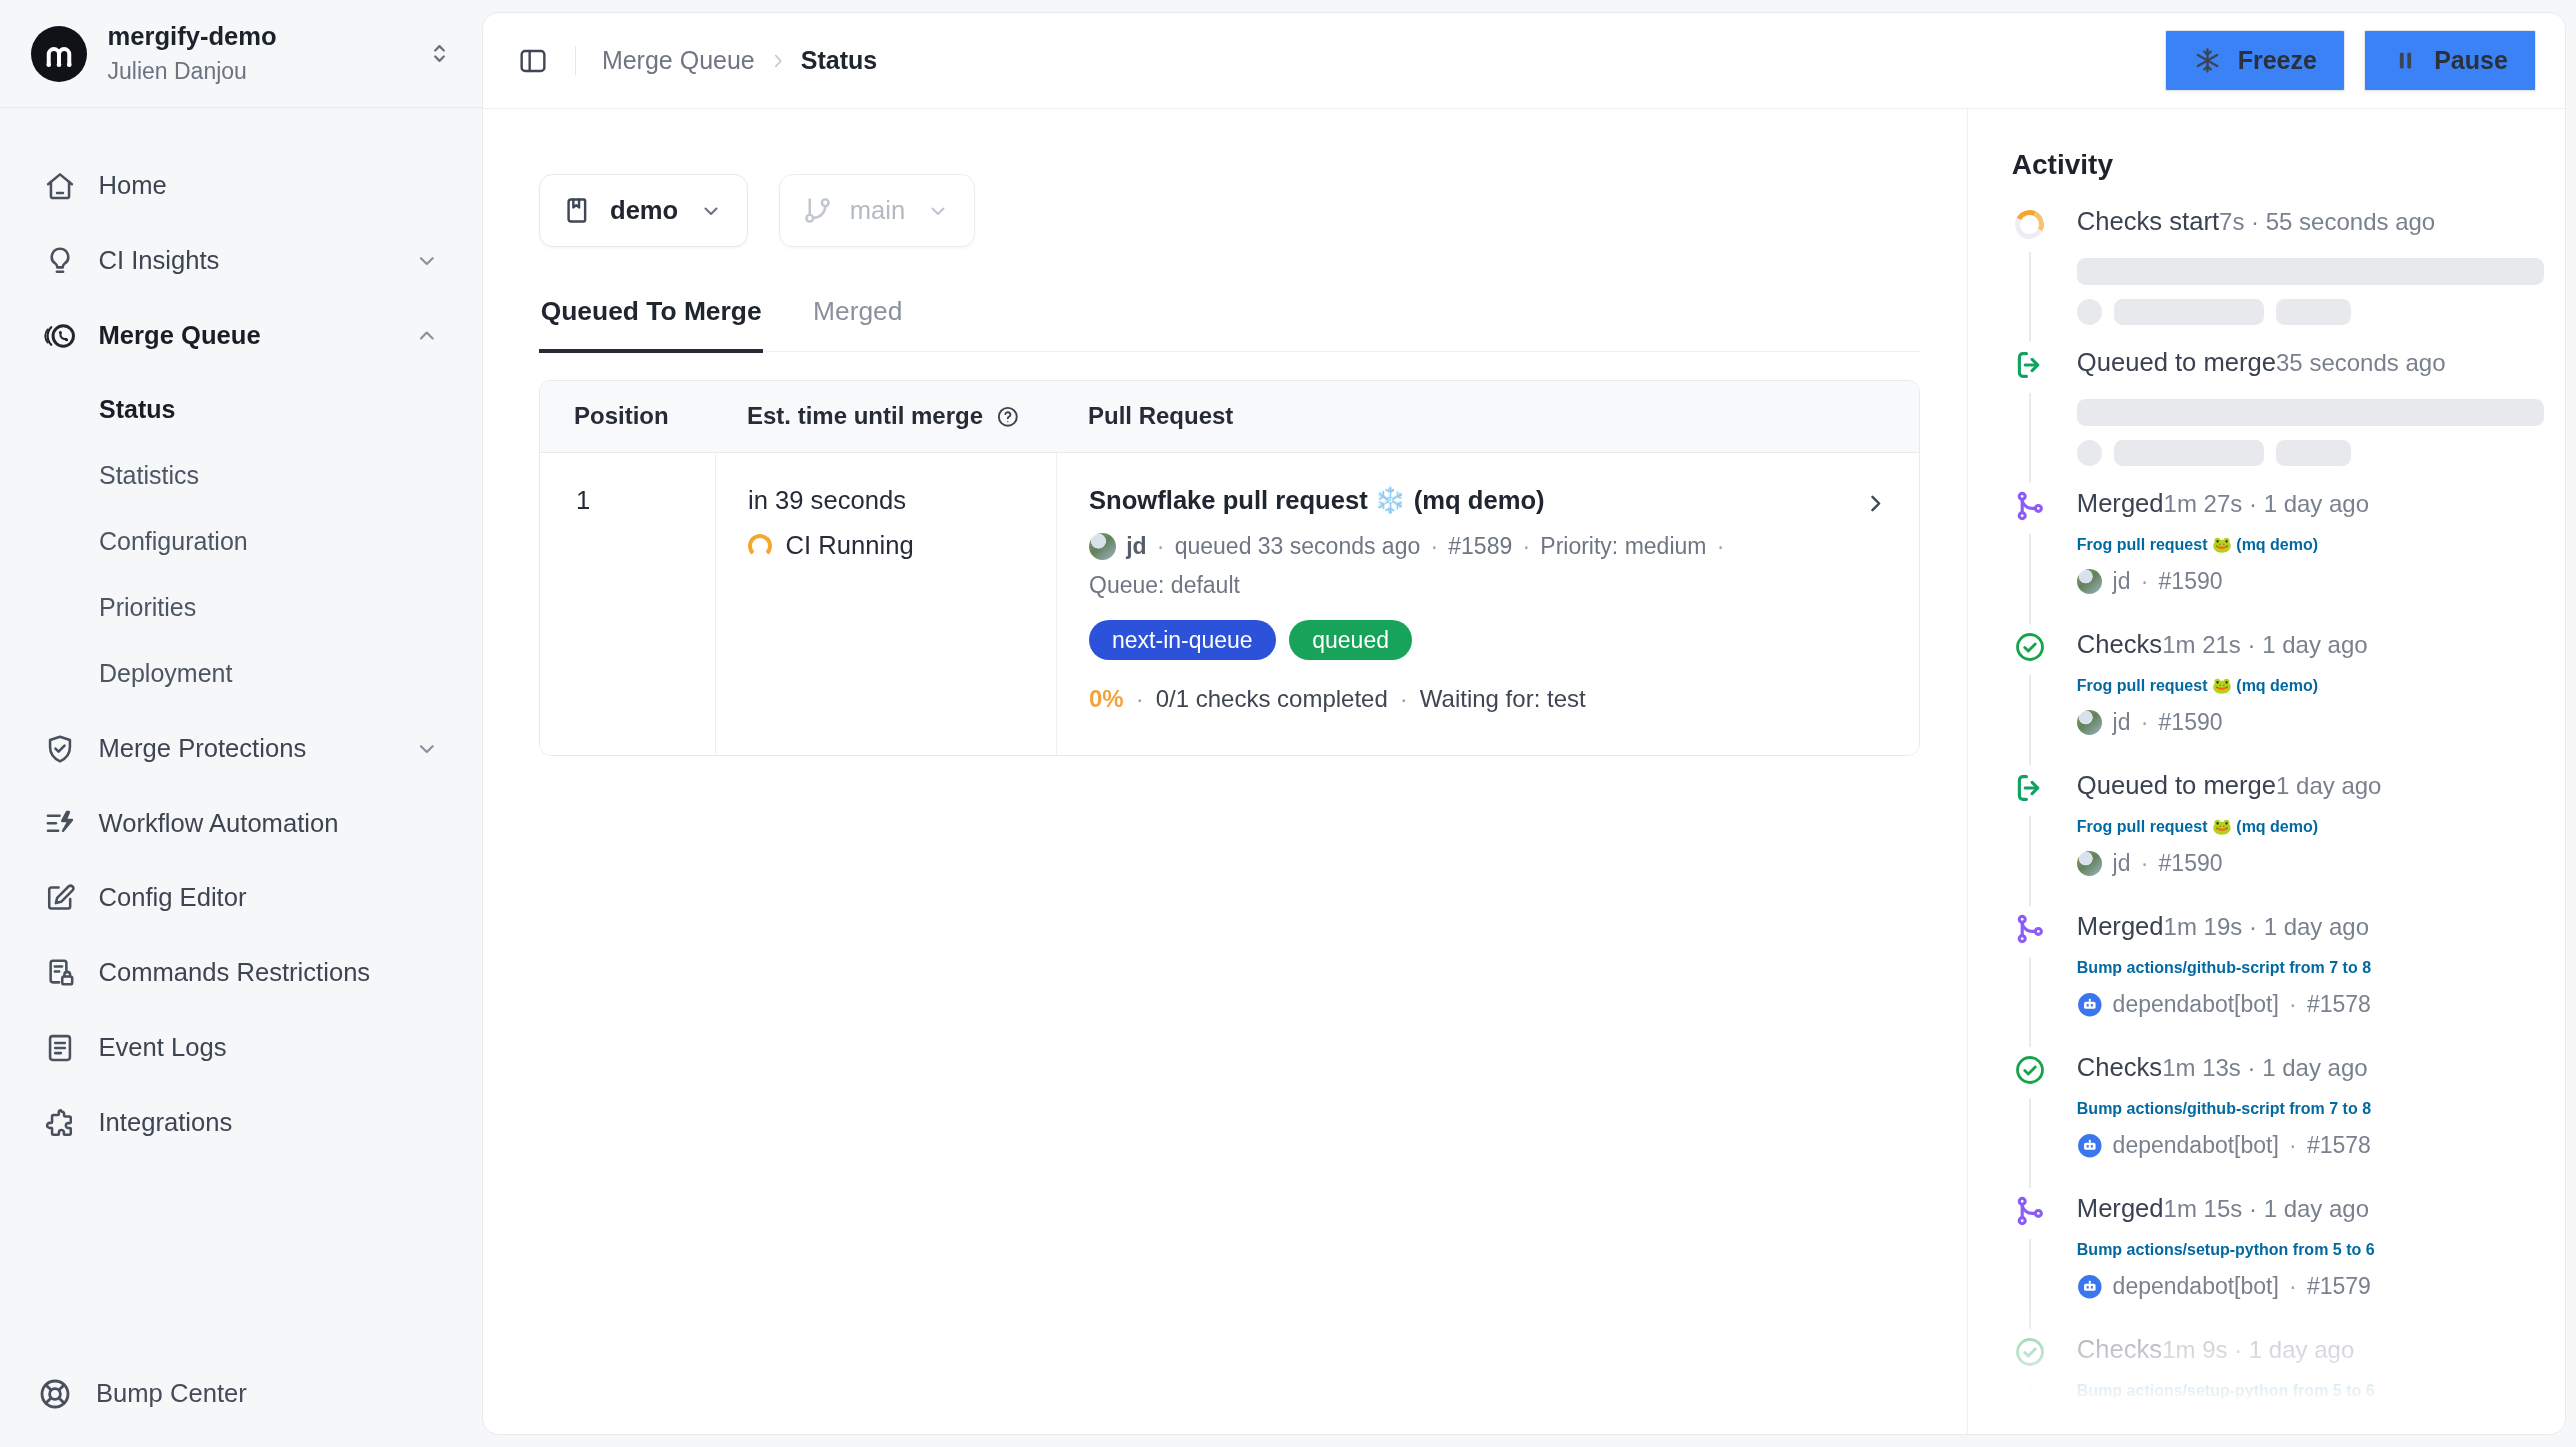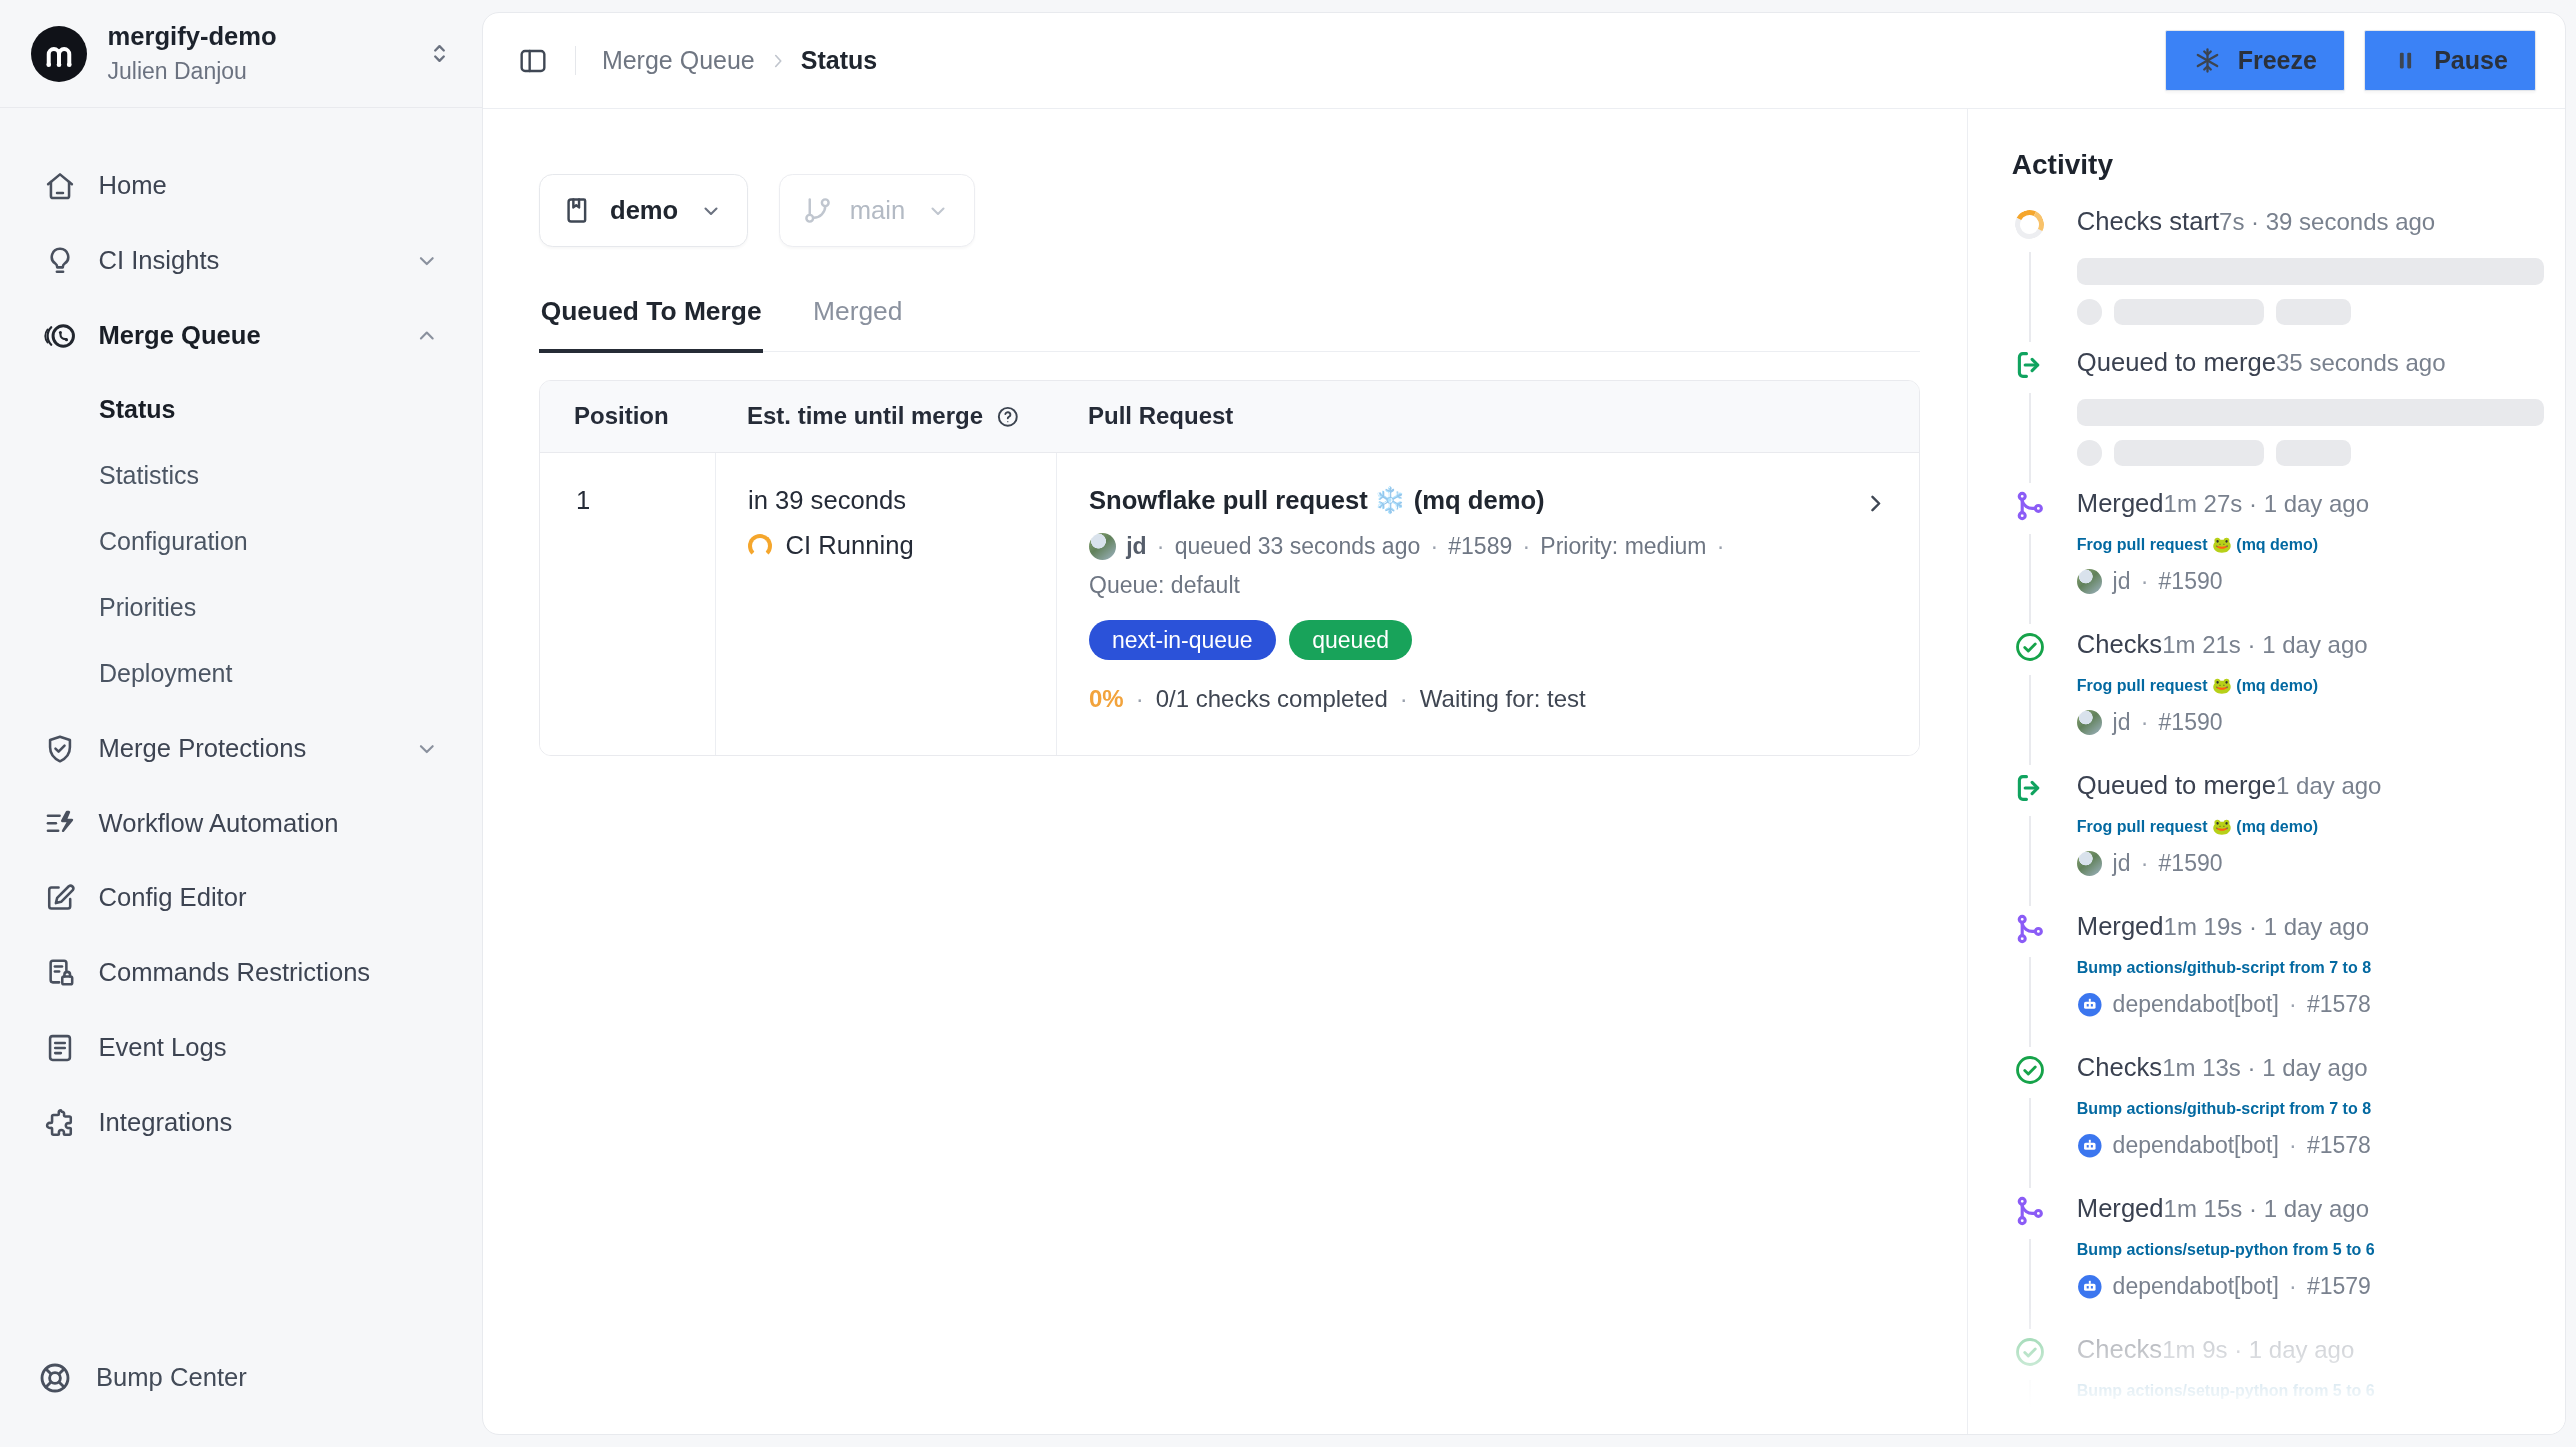--- a/index.html
+++ b/index.html
@@ -5,21 +5,21 @@
   * { box-sizing: border-box; }
   html,body { margin:0; padding:0; }
   body {
     width:2576px; height:1447px; position:relative; overflow:hidden;
     background:#f6f7f9; font-family:"Liberation Sans", sans-serif;
     color:#252b37; line-height:1.25; -webkit-font-smoothing:antialiased;
   }
   svg { display:block; }
 
   
-  .sidebar { position:absolute; left:0; top:0; bottom:16px; width:482px; display:flex; flex-direction:column; }
+  .sidebar { position:absolute; left:0; top:0; bottom:0; width:482px; display:flex; flex-direction:column; }
   .side-header { height:108px; display:flex; align-items:center; gap:20.5px; padding:0 29px 0 31px; border-bottom:0.9px solid #e9eaee; }
   .logo { width:56px; height:56px; border-radius:50%; background:#101218; flex:0 0 auto; display:flex; align-items:center; justify-content:center; }
   .org-meta { min-width:0; }
   .org-name { font-size:25.6px; font-weight:700; color:#1c222c; }
   .org-owner { font-size:23px; color:#6b7280; margin-top:4.3px; }
   .org-chevrons { margin-left:auto; color:#6b7280; }
 
   .nav { flex:1; padding:44px 22px 0; }
   .nav-item { height:68px; margin-bottom:6.8px; display:flex; align-items:center; gap:22px; padding:0 20.5px; border-radius:10.2px; font-size:25.6px; color:#3d4452; cursor:pointer; }
   .nav-item .nicon { color:#49505e; flex:0 0 auto; }
@@ -444,21 +444,21 @@
       <div class="act-title">Activity</div>
 
       <div class="act-list">
 
         <div class="act-item">
           <span class="act-icon">
               <span class="spin1"></span>
             </span>
           <div class="act-head">
             <span class="evt">Checks start</span>
-            <span class="tstamp">7s · 39 seconds ago</span>
+            <span class="tstamp">7s · 55 seconds ago</span>
           </div>
           <div class="sk-bar"></div>
           <div class="sk-row">
               <span class="sk-c"></span>
               <span class="sk-s1"></span>
               <span class="sk-s2"></span>
             </div>
         </div>
 
         <div class="act-item">

